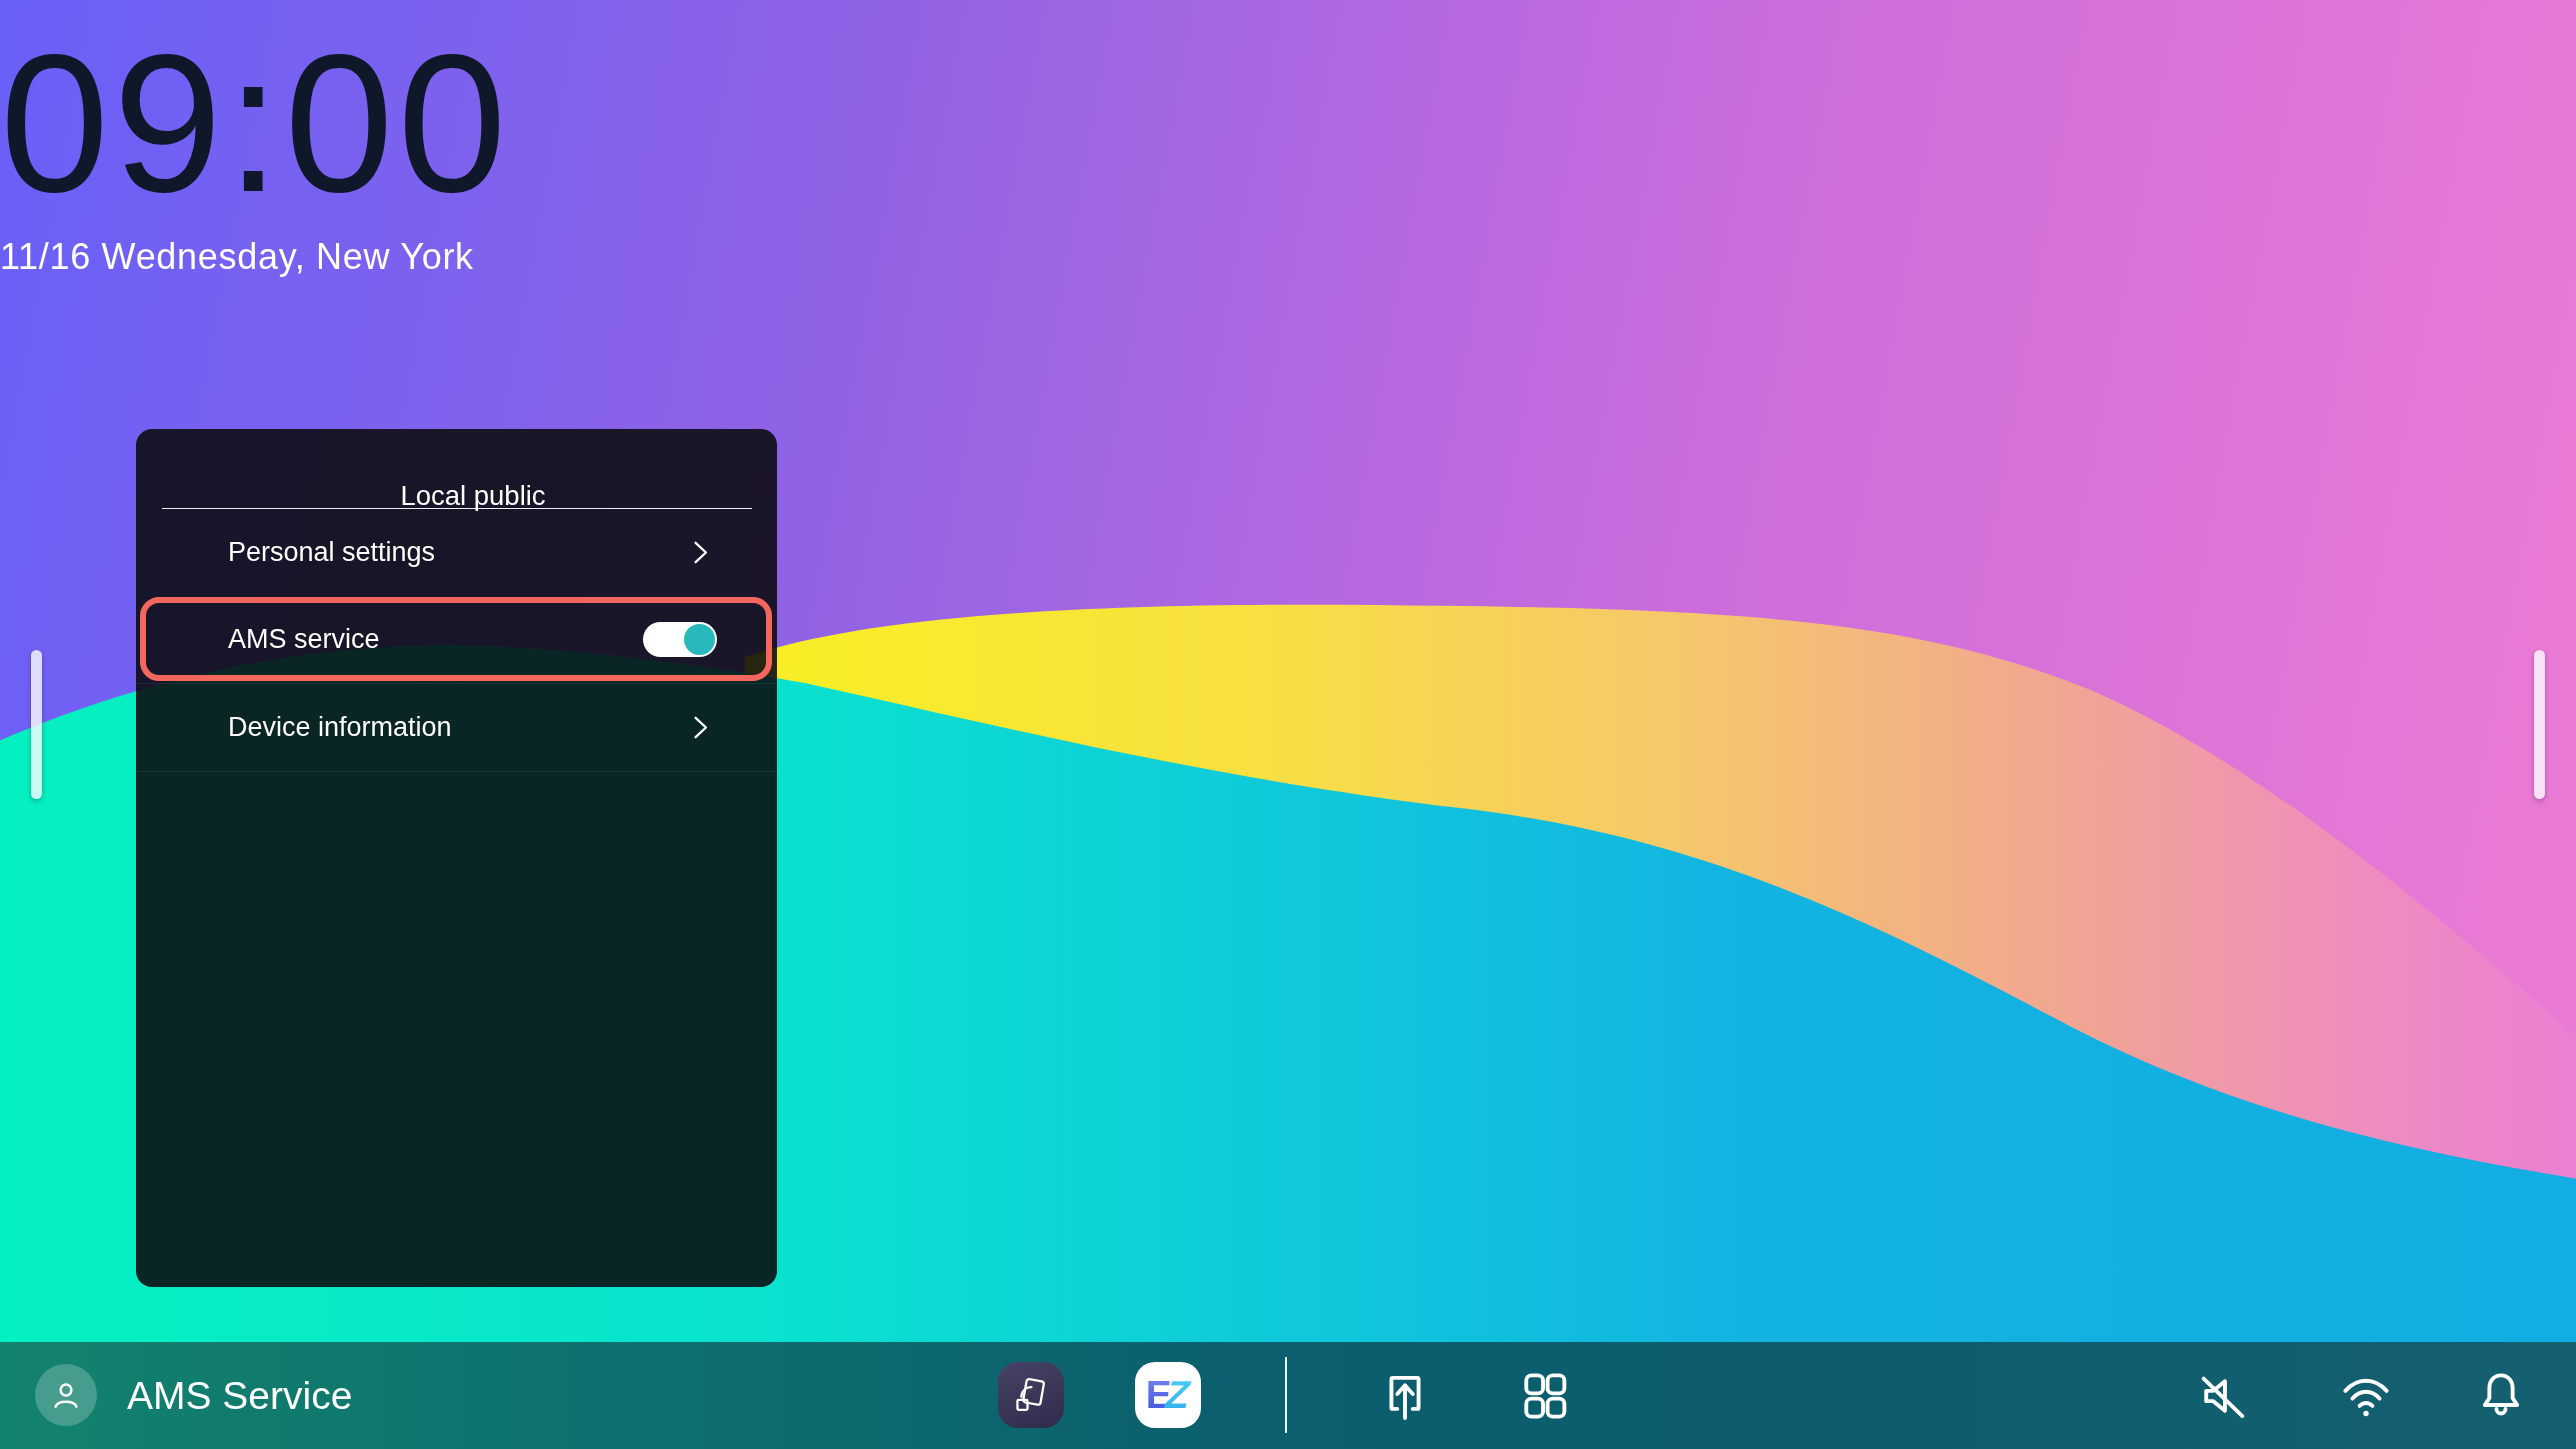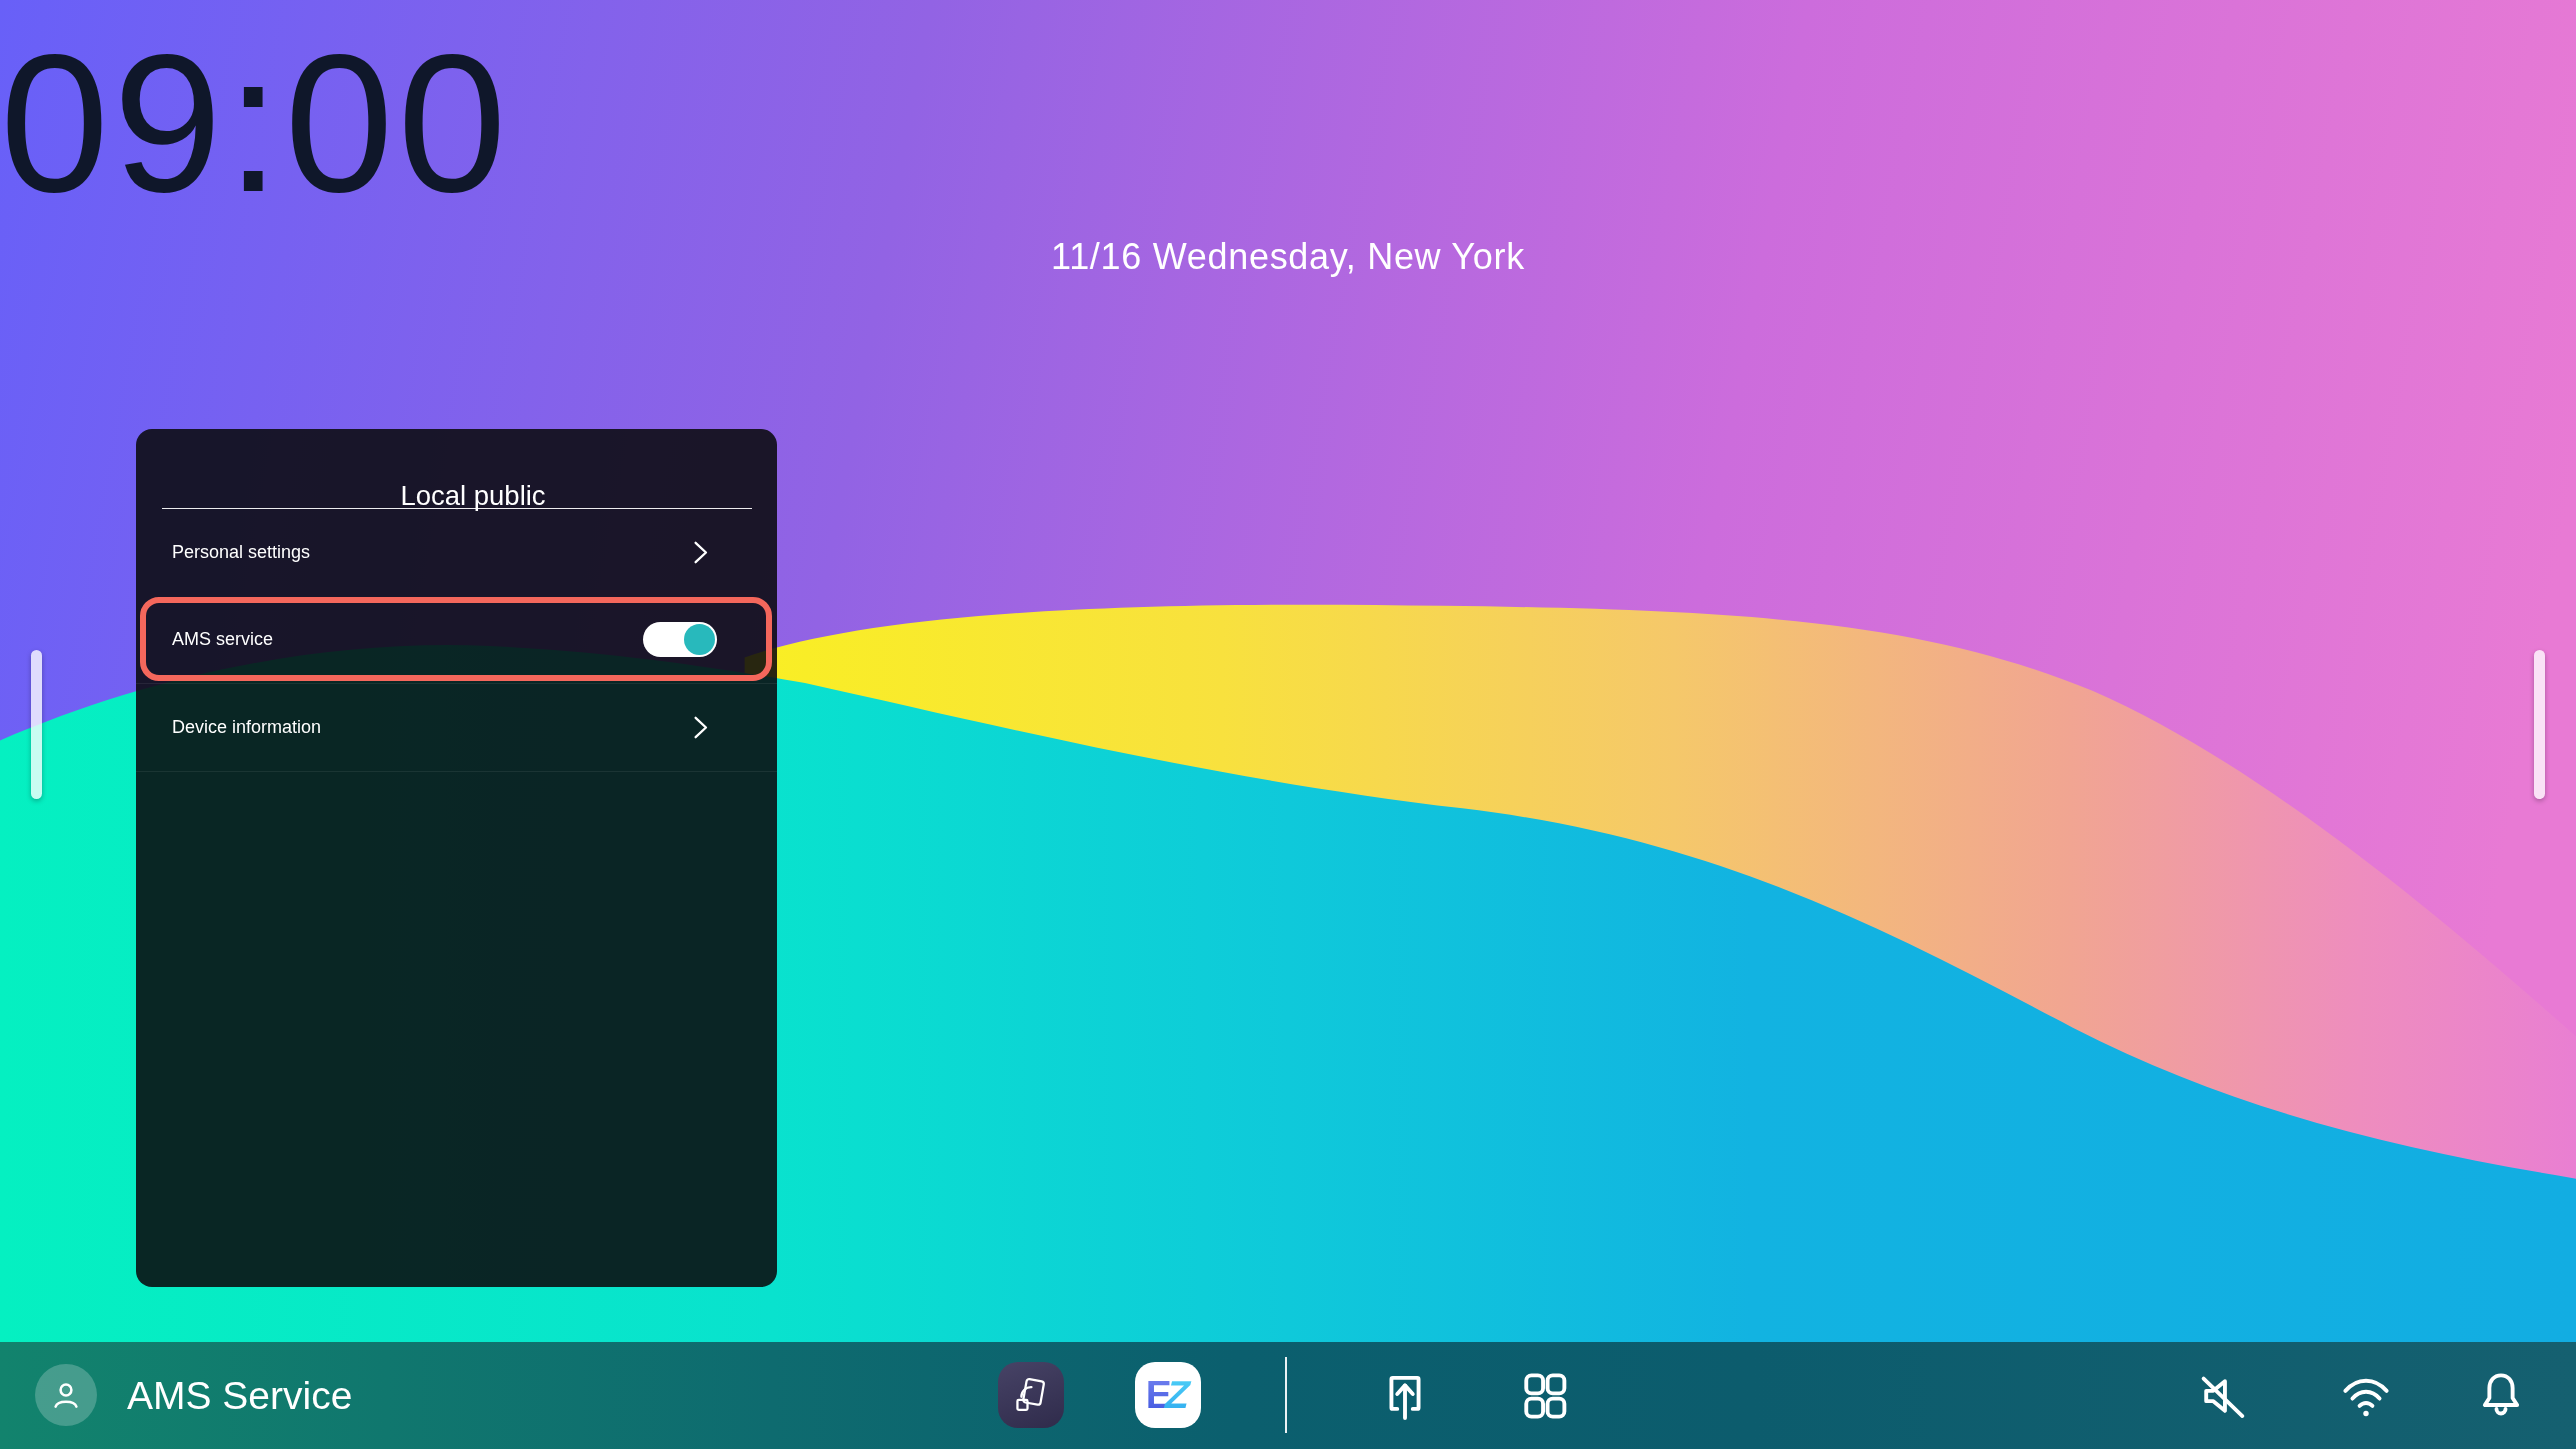--- a/index.html
+++ b/index.html
@@ -3,33 +3,33 @@
 <meta charset="utf-8">
 <style>
   html,body{margin:0;padding:0;width:2576px;height:1449px;overflow:hidden;
     font-family:"Liberation Sans",sans-serif;background:#6860F8;position:relative;}
   .abs{position:absolute;}
   
   #wallpaper{left:0;top:0;width:2576px;height:1449px;}
   
   .clock-time{left:0;right:0;top:26px;text-align:left;color:#0f172a;
     font-size:196px;font-weight:300;line-height:1;letter-spacing:4px;}
-  .clock-date{left:0;right:0;top:236px;text-align:center;color:#fff;
+  .clock-date{left:0;right:0;top:236px;color:#fff;
     font-size:36px;font-weight:400;letter-spacing:0.7px;}
   
   .panel{left:136px;top:429px;width:641px;height:858px;
     background:rgba(10,10,14,0.88);border-radius:16px;color:#fff;}
   .panel-title{left:0;right:0;top:51px;text-align:center;font-size:27.5px;font-weight:400;padding-left:33px;}
   .panel-divider{left:25.5px;right:25.5px;top:79px;height:1.3px;background:rgba(255,255,255,0.92);}
   .row{left:0;width:641px;height:87px;display:flex;align-items:center;}
   .row1{top:80px;}
   .row2{top:167px;}
   .row3{top:254px;border-top:0.7px solid rgba(255,255,255,0.07);
         border-bottom:0.7px solid rgba(255,255,255,0.07);gap:23px;}
-  .row-label{margin-left:36px;font-size:18px;font-weight:400;flex:1;}
+  .row-label{margin-left:92px;font-size:27px;font-weight:400;flex:1;}
   .chevron{width:31px;height:31px;margin-right:62px;}
   
   .highlight{left:4px;top:168px;width:620px;height:72px;border:6.7px solid #F4675C;
     border-radius:19px;pointer-events:none;}
   
   .toggle{width:74px;height:35px;background:#fff;border-radius:17.4px;
     margin-right:60px;position:relative;}
   .toggle-knob{position:absolute;right:2px;top:2px;width:31px;height:31px;
     border-radius:50%;background:#28B9BC;}
   

